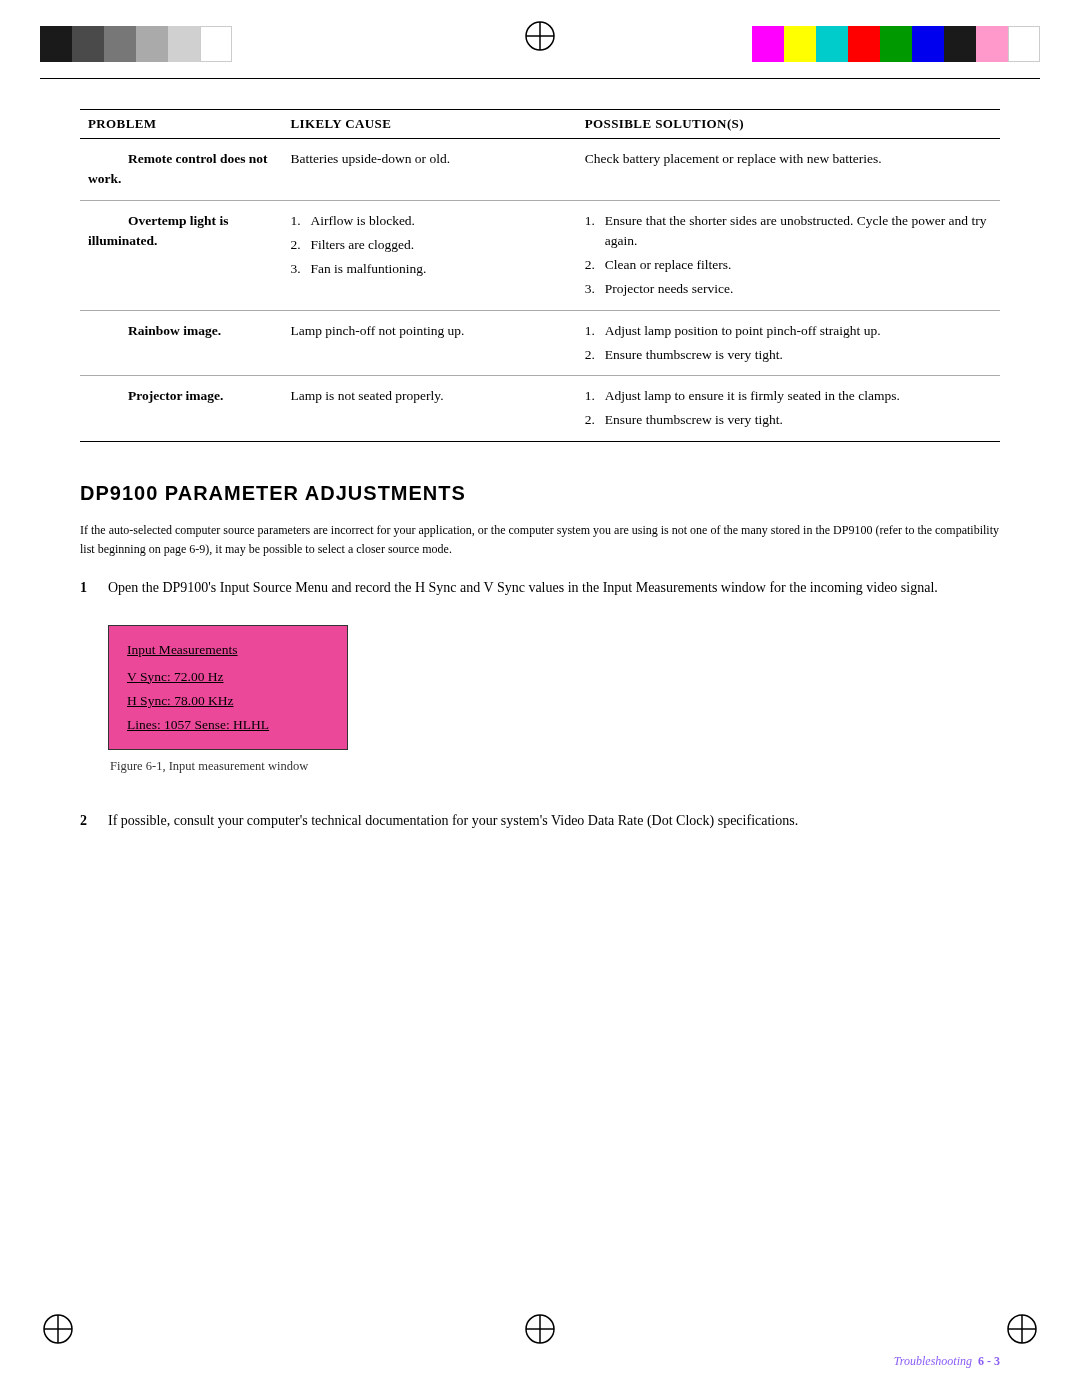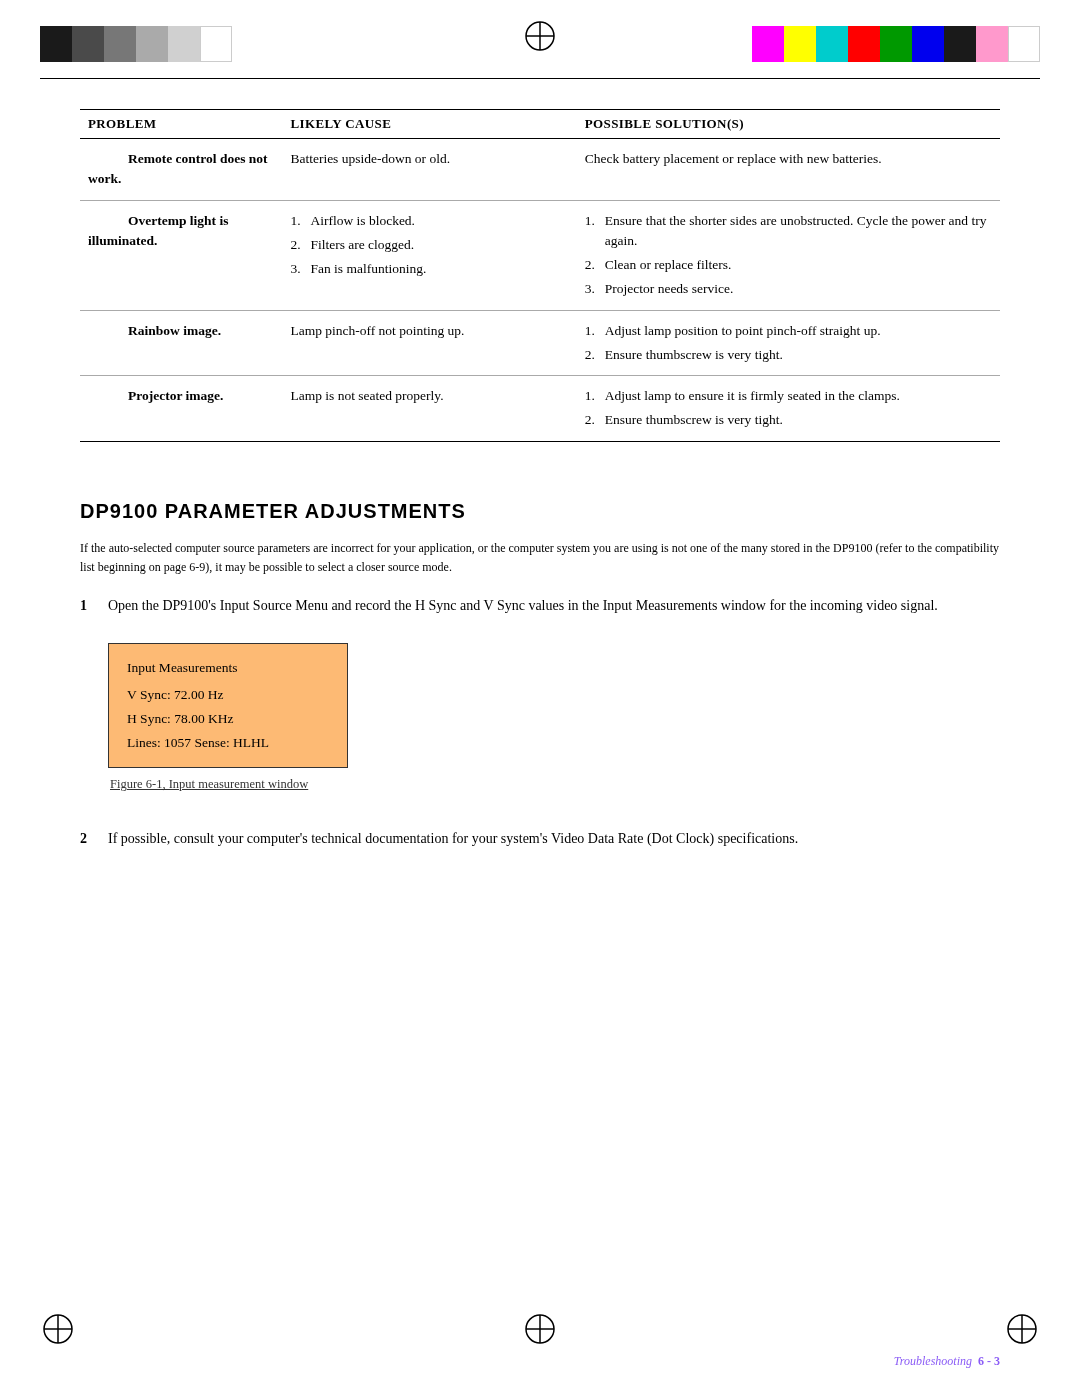--- a/index.html
+++ b/index.html
@@ -114,21 +114,21 @@
     .bold-label {
       font-weight: bold;
       margin-left: 40px;
     }
 
     
     .section-heading {
       font-size: 20px;
       font-weight: bold;
       letter-spacing: 0.05em;
-      margin-top: 58px;
+      margin-top: 40px;
       margin-bottom: 16px;
       font-family: Arial, Helvetica, sans-serif;
     }
 
     .section-para {
       font-size: 12px;
       line-height: 1.6;
       margin-bottom: 18px;
     }
 
@@ -154,37 +154,37 @@
     .step-content {
       flex: 1;
     }
 
     
     .measurement-box {
       border: 1px solid #333;
       padding: 12px 18px;
       display: inline-block;
       margin: 14px 0 6px 0;
-      background: #fdba74;
+      background: #ec4899;
       font-size: 13.5px;
       line-height: 1.8;
       min-width: 240px;
+      text-decoration: underline;
     }
 
     .measurement-title {
       font-weight: normal;
       margin-bottom: 2px;
     }
 
     .figure-caption {
       font-size: 12.5px;
       color: #333;
       margin-bottom: 18px;
       margin-left: 2px;
-      text-decoration: underline;
     }
 
     
     .bottom-bar {
       position: absolute;
       bottom: 50px;
       left: 0;
       right: 0;
       display: flex;
       align-items: center;

